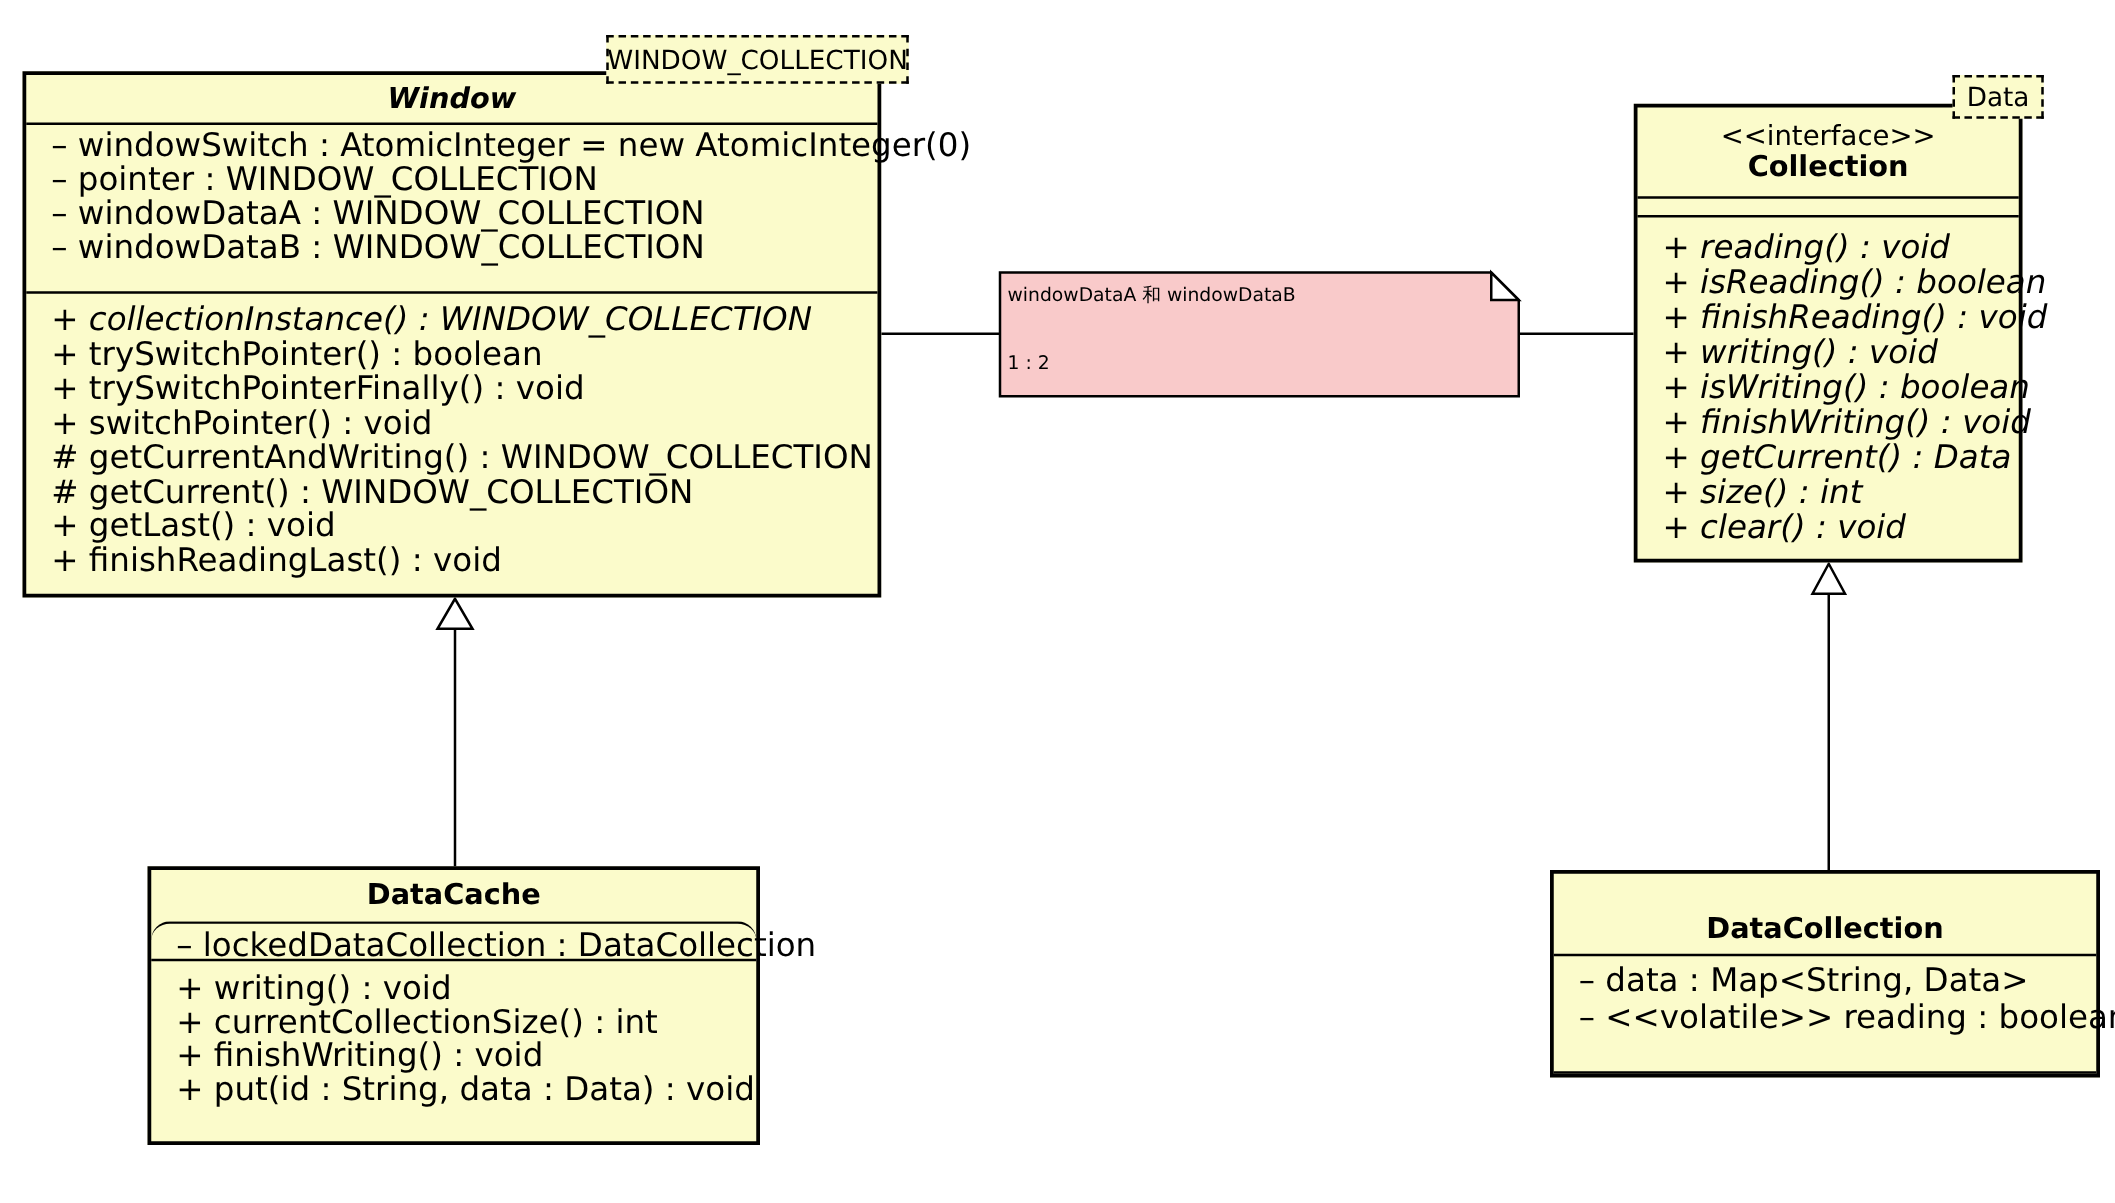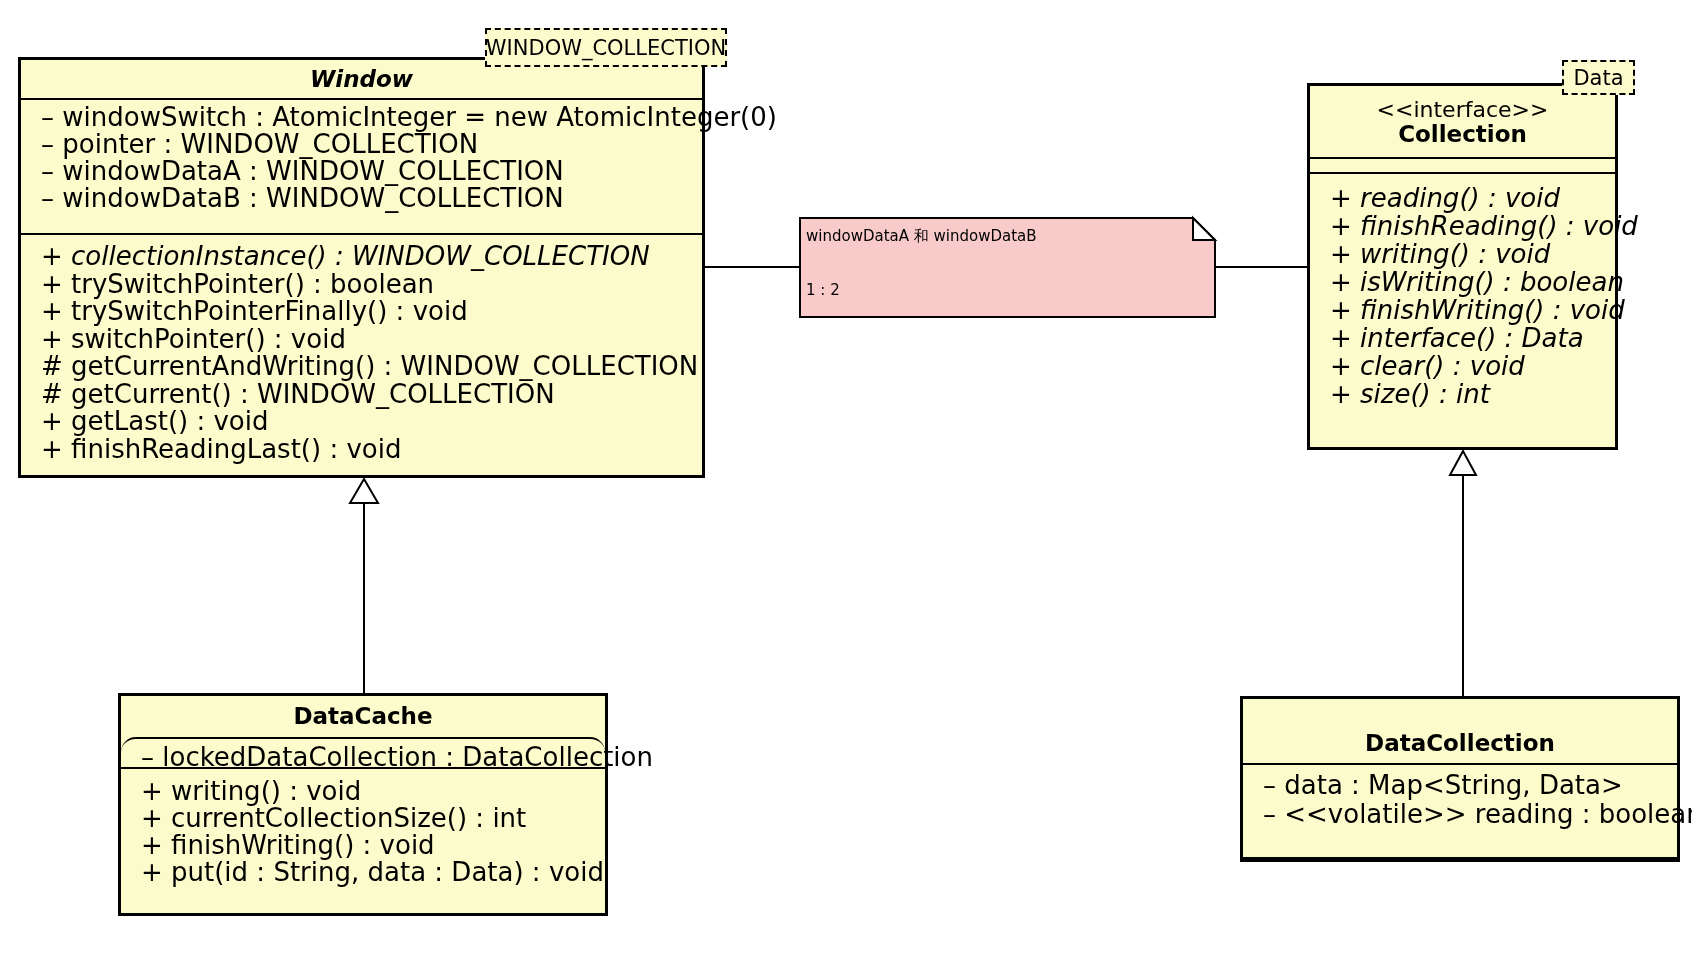--- a/index.html
+++ b/index.html
@@ -113,27 +113,28 @@
   </div>
 
   <div class="uml-class" id="collection">
     <div class="class-title">
       <span class="stereotype">&lt;&lt;interface&gt;&gt;</span>
       <span>Collection</span>
     </div>
     <div class="section attrs-empty"></div>
     <div class="section methods">
       <div class="member">+ reading() : void</div>
+      <div class="member">+ isReading() : boolean</div>
       <div class="member">+ finishReading() : void</div>
       <div class="member">+ writing() : void</div>
       <div class="member">+ isWriting() : boolean</div>
       <div class="member">+ finishWriting() : void</div>
-      <div class="member">+ interface() : Data</div>
+      <div class="member">+ getCurrent() : Data</div>
+      <div class="member">+ size() : int</div>
       <div class="member">+ clear() : void</div>
-      <div class="member">+ size() : int</div>
     </div>
   </div>
 
   <div class="uml-class" id="datacache">
     <div class="class-title">DataCache</div>
     <div class="section attrs">
       <div class="member">– lockedDataCollection : DataCollection</div>
     </div>
     <div class="section methods">
       <div class="member">+ writing() : void</div>

